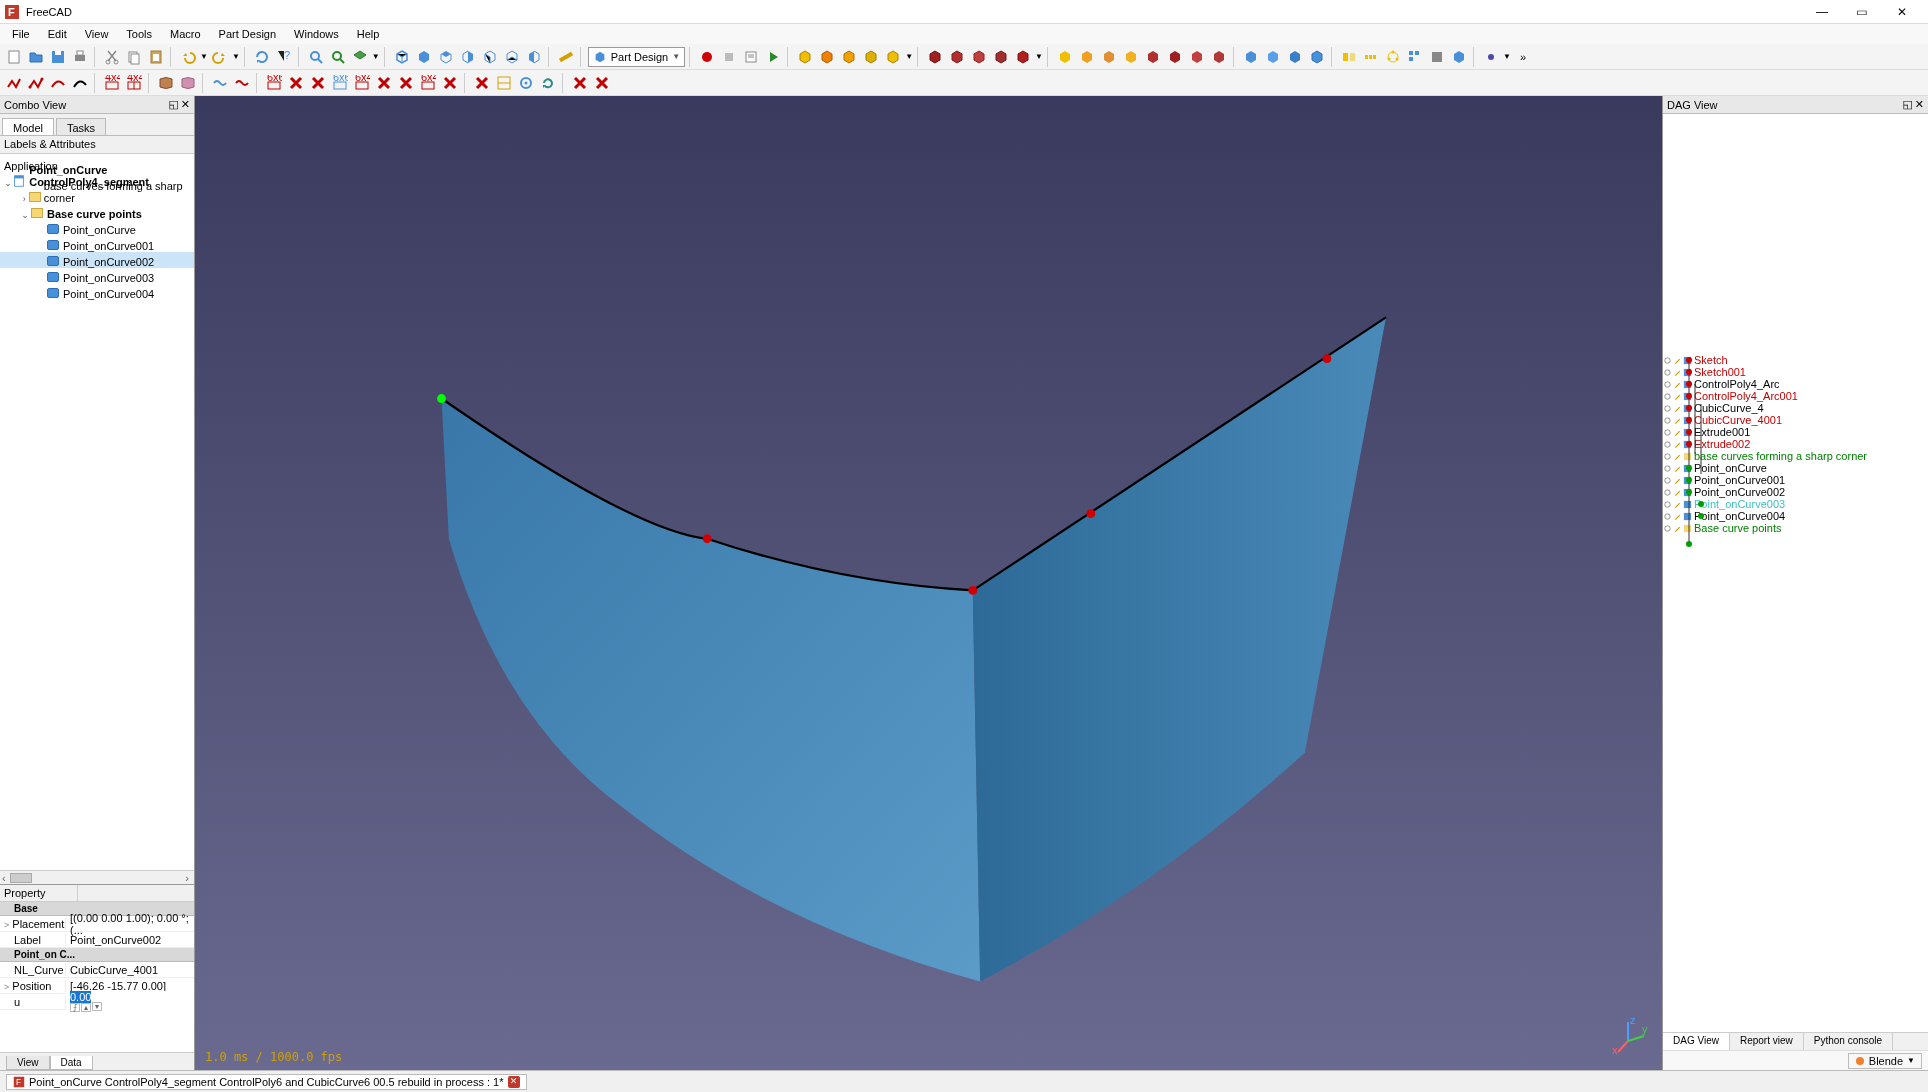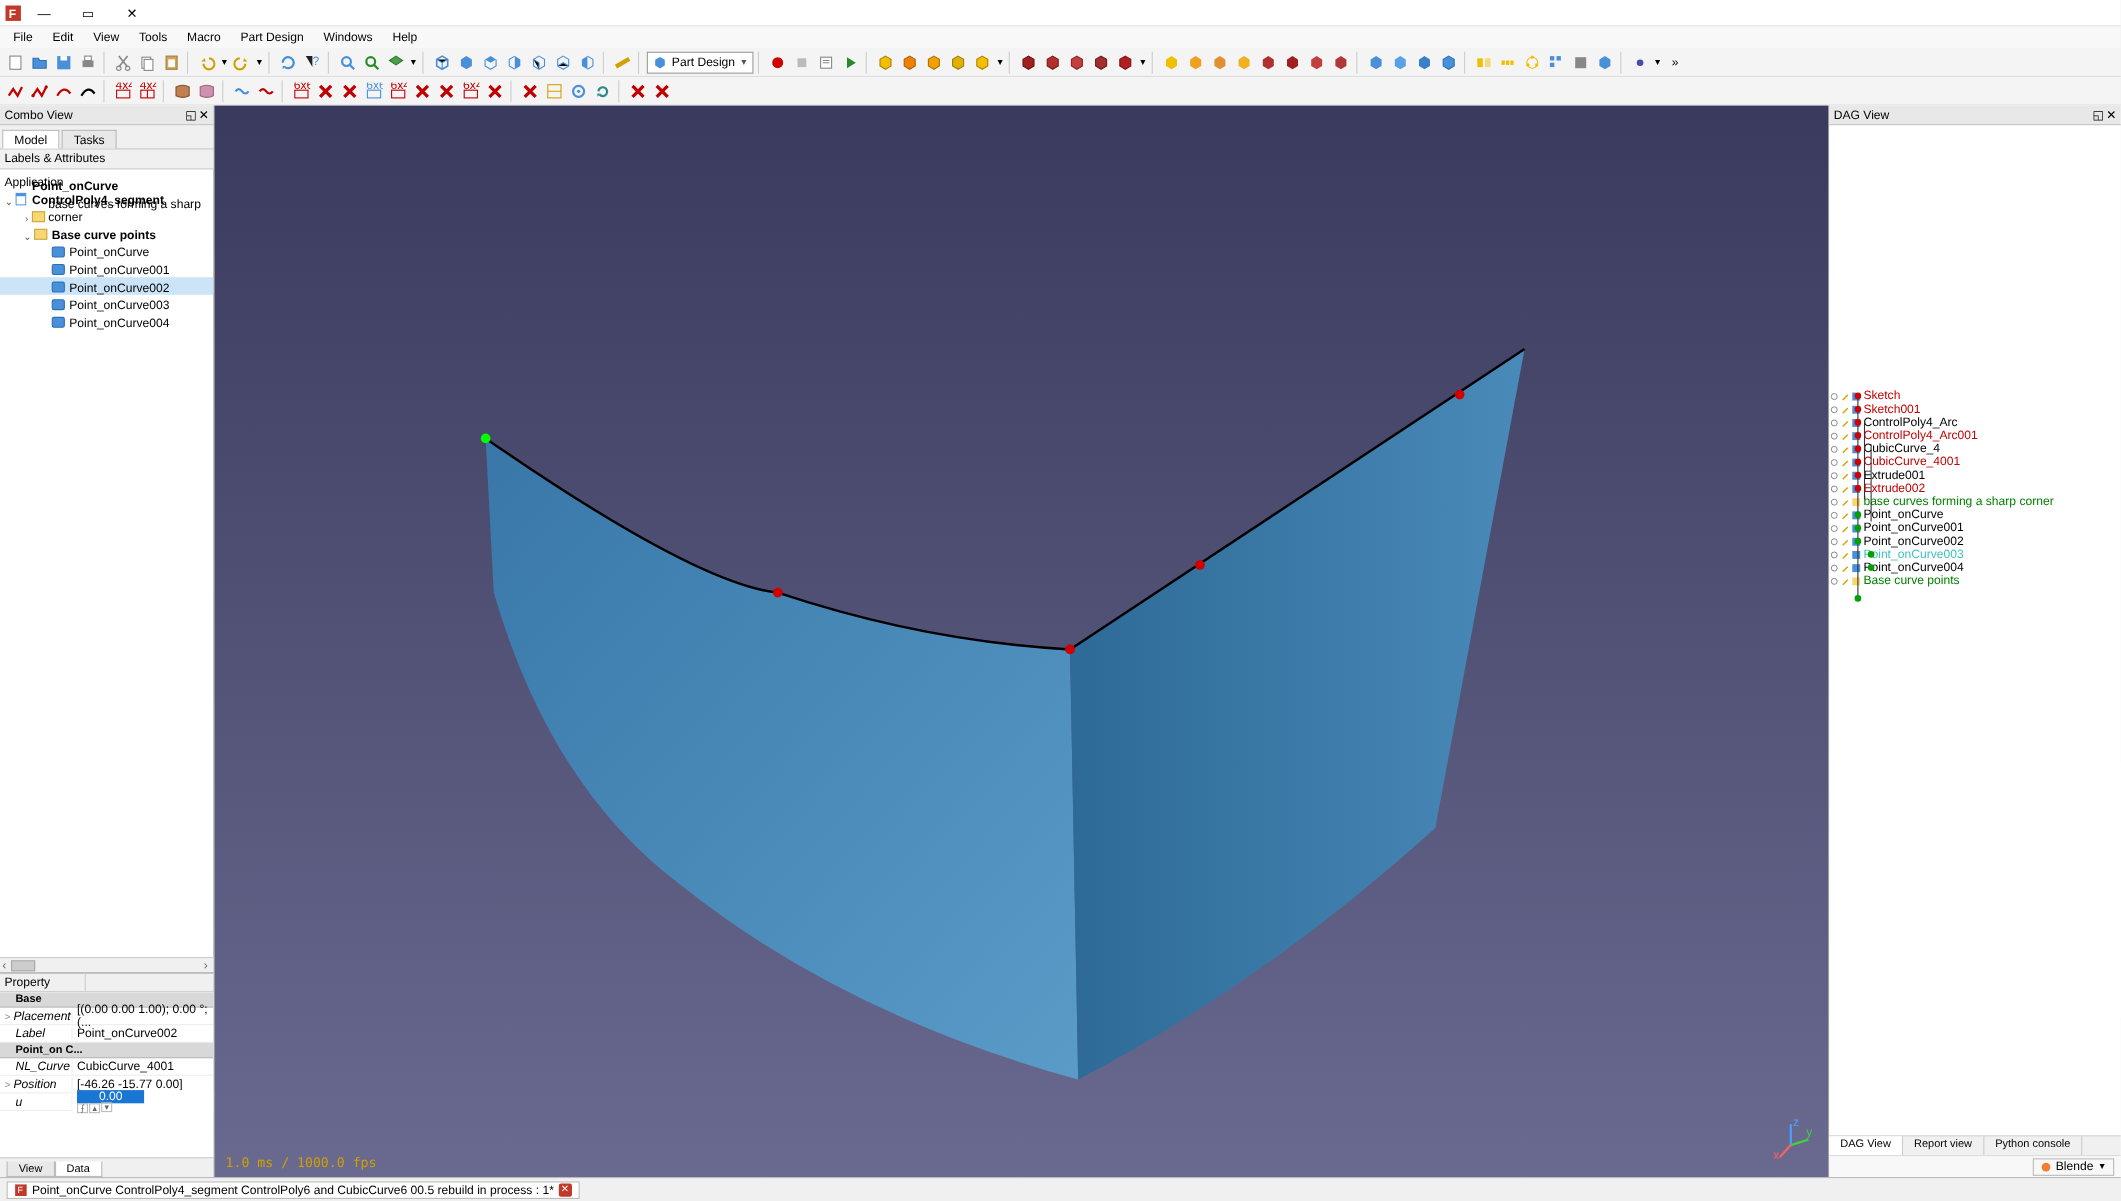--- a/index.html
+++ b/index.html
@@ -32,25 +32,25 @@
 .tree-row .ic { width: 14px; height: 14px; margin-right: 3px; display: inline-flex; align-items: center; justify-content: center;}
 .scroll-low { height: 14px; background: #f0f0f0; border-top: 1px solid #ccc; display:flex; align-items:center; }
 .scroll-low .thumb { width: 22px; height: 10px; background: #cdcdcd; border:1px solid #aaa; margin-left:2px;}
 .scroll-low .rbtn { margin-left:auto; width:14px; text-align:center; color:#666; }
 .prop-hdr { height: 18px; display: flex; background: #f0f0f0; border-top: 1px solid #999; border-bottom: 1px solid #ccc; flex-direction: column; }
 .prop-hdr div { padding: 2px 4px; }
 .prop-hdr .c1 { width: 78px; border-right: 1px solid #ccc; }
 .prop-body { height: 150px; overflow: auto; background: #fff; }
 .prop-cat { background: #d8d8d8; padding: 1px 14px; font-weight: bold; font-size: 10px; border-bottom:1px solid #bbb; }
 .prop-row { display: flex; height: 16px; align-items: center; border-bottom: 1px solid #eee; }
-.prop-row .c1 { width: 66px; padding-left: 14px; border-right: 1px solid #eee; font-style: italic; }
+.prop-row .c1 { width: 66px; padding-left: 14px; border-right: 1px solid #eee; }
 .prop-row .c1.exp { padding-left: 4px; }
 .prop-row .c2 { flex: 1; padding-left: 4px; }
 .prop-row .c2.editing { background: #fff; }
-.prop-row .c2 .val-sel { background: #1976d2; color: #fff; padding: 0 20px; }
+.prop-row .c2 .val-sel { background: #1976d2; color: #fff; padding: 0 0; }
 .prop-row .spin { margin-left:auto; display:flex; padding-right:2px; gap:1px;}
 .prop-row .spin span { font-size:8px; color:#666; border:1px solid #bbb; width:10px; text-align:center; line-height:7px;}
 .bottom-tabs { height: 18px; display: flex; align-items: flex-end; padding-left: 6px; background: #f0f0f0; border-top:1px solid #ccc; margin-top:auto;}
 .bottom-tabs .bt { padding: 1px 10px; border: 1px solid #bbb; border-top: none; background: #fff; font-size:10px; }
 .viewport { flex: 1; position: relative; background: linear-gradient(to bottom, #3a3a5e 0%, #6a6a90 100%); }
 .viewport svg.shape { position: absolute; top: 0; left: 0; width: 100%; height: 100%; }
 .fps { position: absolute; bottom: 6px; left: 10px; color: #cfa000; font-family: monospace; font-size: 12px; }
 .axis { position:absolute; right:14px; bottom:14px; width:40px; height:40px;}
 .dag { width: 266px; border-left: 1px solid #999; background: #fff; display: flex; flex-direction: column; }
 .dag-body { flex: 1; background: #fff; position: relative; padding-top: 240px; }
@@ -75,20 +75,21 @@
 .doc-ic svg { width:14px; height:14px; }
 </style>
 </head>
 <body>
 
 <div class="titlebar">
   <span class="app-icon"><svg viewBox="0 0 16 16">
         <rect x="1" y="1" width="14" height="14" fill="#c0392b"></rect>
         <text x="4" y="12" font-size="10" fill="#fff" font-weight="bold">F</text>
       </svg></span>
+  <span class="title">FreeCAD</span>
   <div class="win-controls">
     <span>—</span>
     <span>▭</span>
     <span>✕</span>
   </div>
 </div>
 
 <div class="menubar">
   <span>File</span>
   <span>Edit</span>

